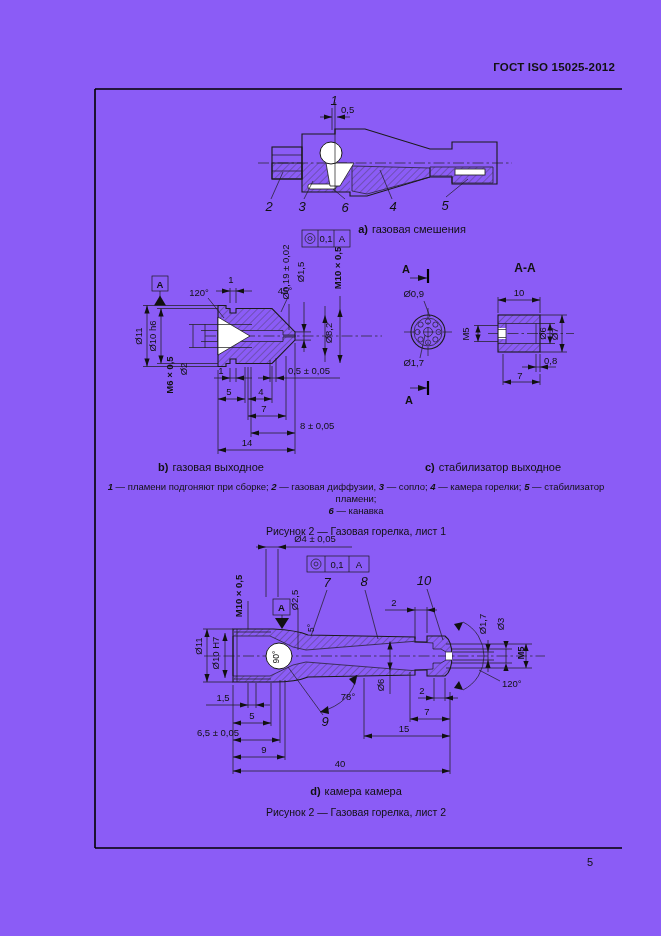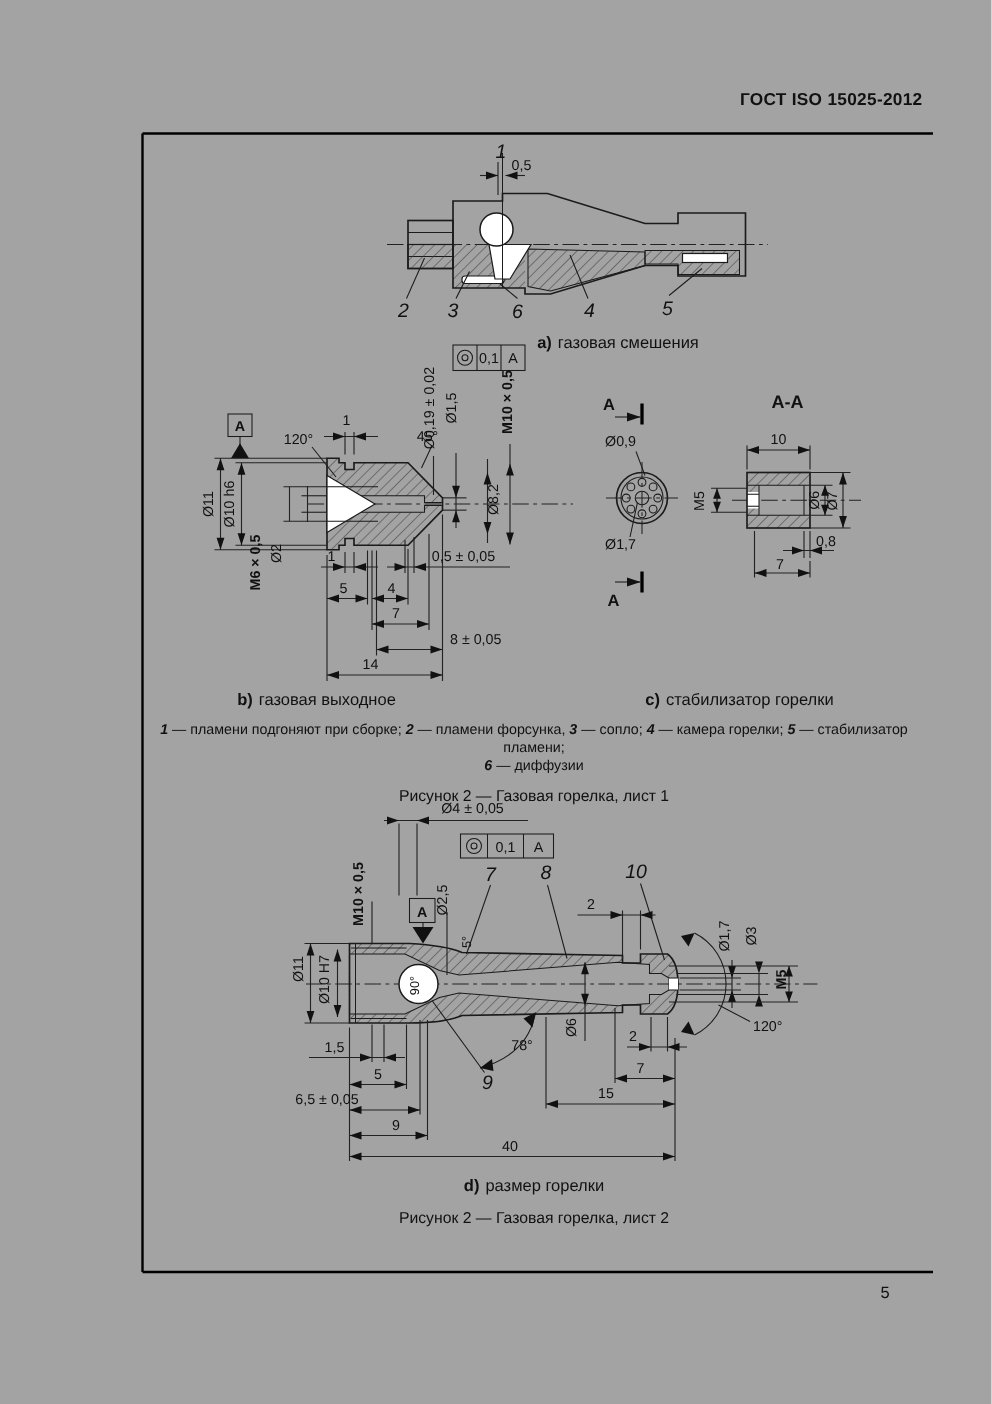--- a/index.html
+++ b/index.html
@@ -1,16 +1,16 @@
 <!DOCTYPE html>
 <html><head>
 <meta charset="utf-8">
 <style>
   html,body{margin:0;padding:0;background:#ffffff;}
-  .page{position:relative;width:661px;height:936px;background:#a3a3a3;overflow:hidden;
+  .page{position:relative;width:661px;height:936px;background:#8b5cf6;overflow:hidden;
         font-family:"Liberation Sans",sans-serif;color:#111;}
   .hdr{position:absolute;top:61px;left:0;width:615px;text-align:right;
        font-size:11.5px;font-weight:bold;letter-spacing:.2px;}
   .pagenum{position:absolute;top:856px;left:560px;width:60px;text-align:center;font-size:11px;}
   .cap{position:absolute;width:520px;left:96px;text-align:center;font-size:11px;}
   .cap b{margin-right:4px;}
   .legend{position:absolute;width:520px;left:96px;text-align:center;font-size:9.5px;line-height:12px;}
   .legend i{font-style:italic;font-weight:bold;}
   .figcap{position:absolute;width:520px;left:96px;text-align:center;font-size:10.5px;margin-top:15px;}
   svg{position:absolute;top:0;left:0;}
@@ -441,32 +441,32 @@
     </g>
   </svg>
 
   <div class="cap" style="top:223px;left:152px;width:520px;">
     <b>а)</b><span>газовая смешения</span>
   </div>
   <div class="cap" style="top:461px;left:96px;width:230px;">
     <b>b)</b><span>газовая выходное</span>
   </div>
   <div class="cap" style="top:461px;left:378px;width:230px;">
-    <b>c)</b><span>стабилизатор горелки</span>
+    <b>c)</b><span>стабилизатор выходное</span>
   </div>
   <div class="cap" style="top:785px;">
-    <b>d)</b><span>размер горелки</span>
+    <b>d)</b><span>камера камера</span>
   </div>
 
   <div class="legend" style="top:481px;">
     <div>
-      <i>1</i><span> — пламени подгоняют при сборке; </span><i>2</i><span> — пламени форсунка, </span><i>3</i><span> — сопло; </span><i>4</i><span> — камера горелки; </span><i>5</i><span> — стабилизатор пламени;</span>
+      <i>1</i><span> — пламени подгоняют при сборке; </span><i>2</i><span> — газовая диффузии, </span><i>3</i><span> — сопло; </span><i>4</i><span> — камера горелки; </span><i>5</i><span> — стабилизатор пламени;</span>
     </div>
     <div>
-      <i>6</i><span> — диффузии</span>
+      <i>6</i><span> — канавка</span>
     </div>
   </div>
   <div class="figcap" style="top:510px;">Рисунок 2 — Газовая горелка, лист 1</div>
 
   <div class="figcap" style="top:791px;text-align:center;">Рисунок 2 — Газовая горелка, лист 2</div>
 
   <div class="pagenum">5</div>
 </div>
 
 </body></html>

